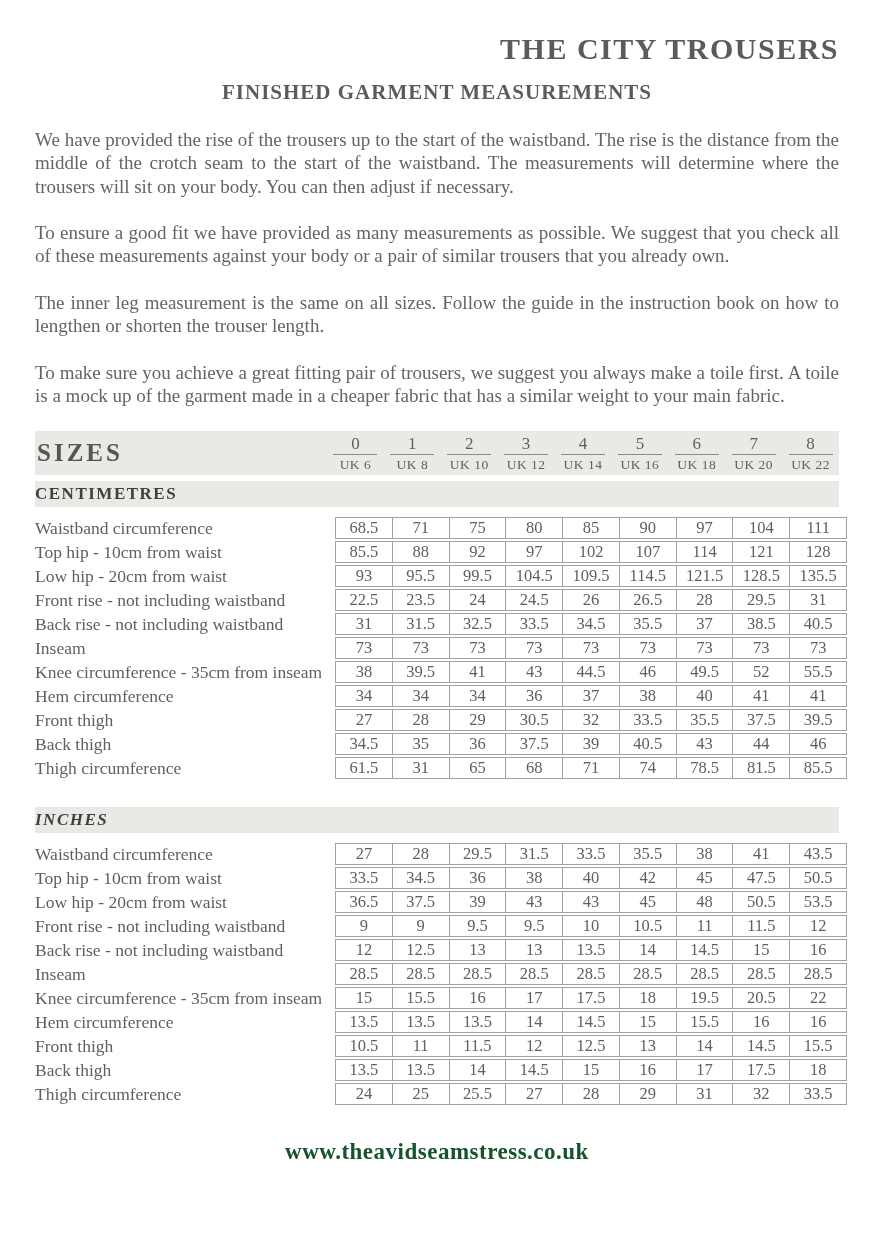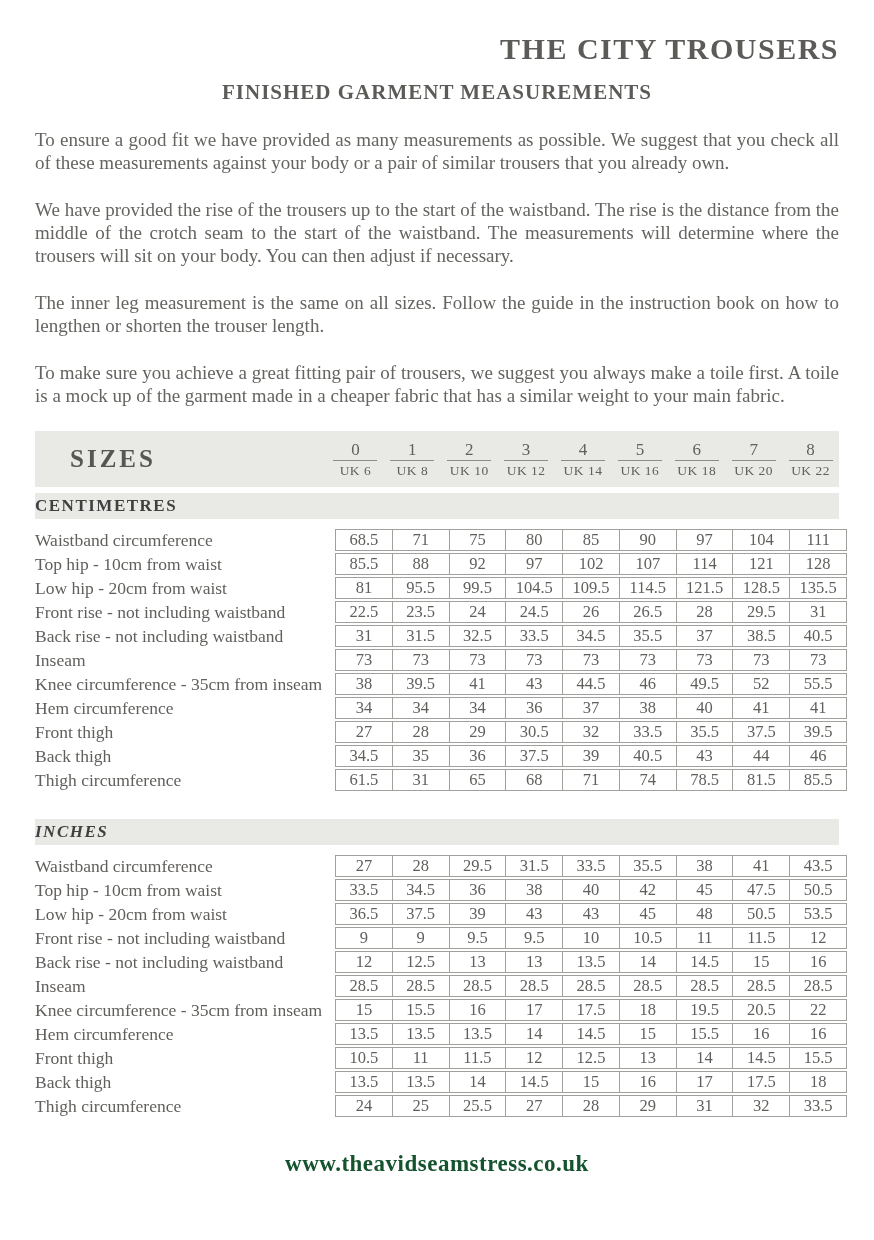--- a/index.html
+++ b/index.html
@@ -24,22 +24,22 @@
 
   p.intro {
     margin: 23px 0 0 0;
     font-size: 19px; line-height: 1.23; text-align: justify;
     color: #656460;
   }
 
   .band { background: #e9e9e6; }
 
   .sizes-band {
-    margin-top: 24px; height: 56px;
-    display: flex; align-items: center; padding-left: 33px;
+    margin-top: 24px; height: 44px;
+    display: flex; align-items: center;
   }
   .sizes-title {
     font-size: 25px; font-weight: 700; letter-spacing: 3px;
     color: #575653; padding-left: 2px;
   }
   .size-cols { margin-left: auto; width: 512px; display: flex; }
   .size-col { flex: 1; display: flex; flex-direction: column; align-items: center; justify-content: center; }
   .size-num { font-size: 17px; line-height: 19px; color: #605f5c; }
   .size-rule { width: 44px; height: 0; border-bottom: 1px solid #8d8c89; margin: 1px 0 2px 0; }
   .size-uk { font-size: 13.5px; letter-spacing: 0.5px; color: #605f5c; white-space: nowrap; }
@@ -77,22 +77,22 @@
   }
 </style>
 </head>
 <body>
 
 <div class="page">
 
   <h1 class="title">THE CITY TROUSERS</h1>
   <h2 class="subtitle">FINISHED GARMENT MEASUREMENTS</h2>
 
+  <p class="intro">We have provided the rise of the trousers up to the start of the waistband. The rise is the distance from the middle of the crotch seam to the start of the waistband. The measurements will determine where the trousers will sit on your body. You can then adjust if necessary.</p>
   <p class="intro">To ensure a good fit we have provided as many measurements as possible. We suggest that you check all of these measurements against your body or a pair of similar trousers that you already own.</p>
-  <p class="intro">We have provided the rise of the trousers up to the start of the waistband. The rise is the distance from the middle of the crotch seam to the start of the waistband. The measurements will determine where the trousers will sit on your body. You can then adjust if necessary.</p>
   <p class="intro">The inner leg measurement is the same on all sizes. Follow the guide in the instruction book on how to lengthen or shorten the trouser length.</p>
   <p class="intro">To make sure you achieve a great fitting pair of trousers, we suggest you always make a toile first. A toile is a mock up of the garment made in a cheaper fabric that has a similar weight to your main fabric.</p>
 
   <div class="band sizes-band">
     <div class="sizes-title">SIZES</div>
     <div class="size-cols">
         <div class="size-col">
           <div class="size-num">0</div>
           <div class="size-rule"></div>
           <div class="size-uk">UK 6</div>
@@ -168,21 +168,21 @@
           <div class="m-cell">102</div>
           <div class="m-cell">107</div>
           <div class="m-cell">114</div>
           <div class="m-cell">121</div>
           <div class="m-cell">128</div>
         </div>
       </div>
       <div class="m-row">
         <div class="m-label">Low hip - 20cm from waist</div>
         <div class="m-cells">
-          <div class="m-cell">81</div>
+          <div class="m-cell">93</div>
           <div class="m-cell">95.5</div>
           <div class="m-cell">99.5</div>
           <div class="m-cell">104.5</div>
           <div class="m-cell">109.5</div>
           <div class="m-cell">114.5</div>
           <div class="m-cell">121.5</div>
           <div class="m-cell">128.5</div>
           <div class="m-cell">135.5</div>
         </div>
       </div>

